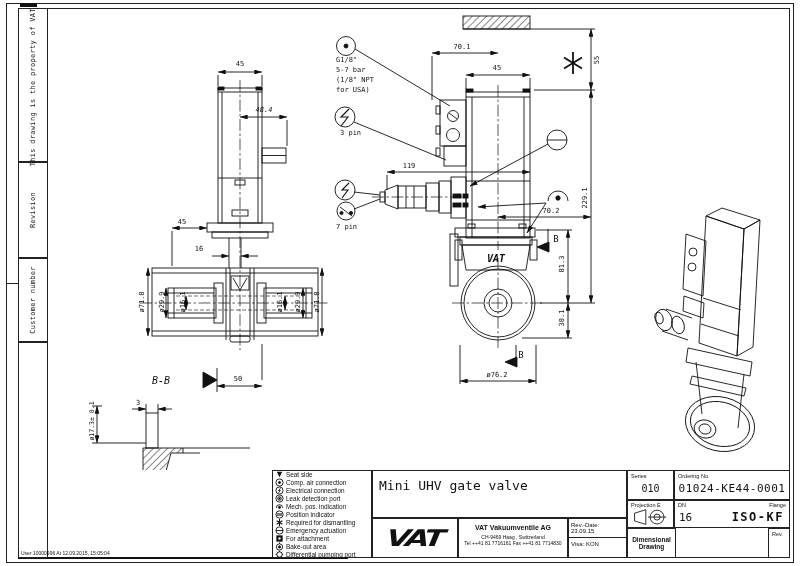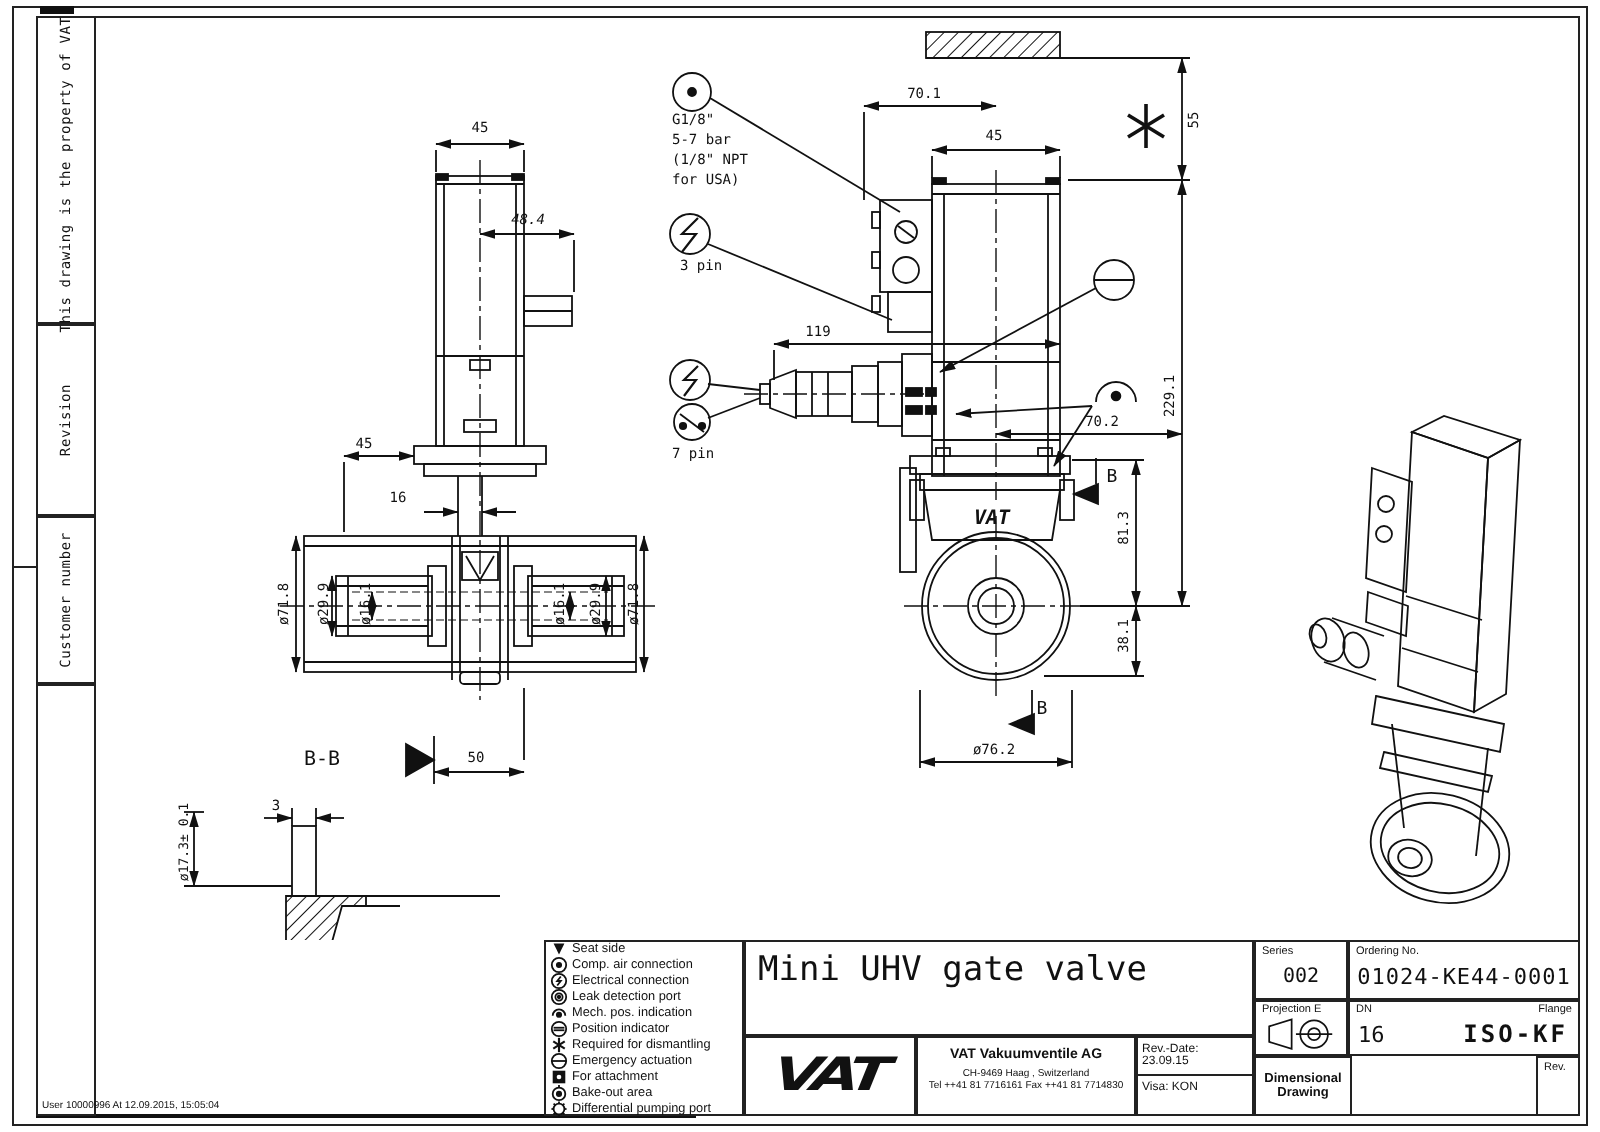--- a/index.html
+++ b/index.html
@@ -284,21 +284,21 @@
       <span style="left: 264px; top: 110px; font-style: italic;">48.4</span>
       <span style="left: 182px; top: 222px;">45</span>
       <span style="left: 199px; top: 249px;">16</span>
       <span class="rot" style="left: 142px; top: 302px;">ø71.8</span>
       <span class="rot" style="left: 162px; top: 302px;">ø29.9</span>
       <span class="rot" style="left: 183px; top: 302px;">ø16.1</span>
       <span class="rot" style="left: 280px; top: 302px;">ø16.1</span>
       <span class="rot" style="left: 298px; top: 302px;">ø29.9</span>
       <span class="rot" style="left: 317px; top: 302px;">ø71.8</span>
       <span style="left: 238px; top: 379px;">50</span>
-      <span style="left: 161px; top: 380px; font-size: 10px;">B-B</span>
+      <span style="left: 161px; top: 380px; font-size: 10px; font-style: italic;">B-B</span>
       <span style="left: 138px; top: 403px;">3</span>
       <span class="rot" style="left: 92px; top: 421px; font-size: 6.5px;">ø17.3± 0.1</span>
       <span class="la" style="left: 336px; top: 60px;">G1/8"</span>
       <span class="la" style="left: 336px; top: 70px;">5-7 bar</span>
       <span class="la" style="left: 336px; top: 80px;">(1/8" NPT</span>
       <span class="la" style="left: 336px; top: 90px;">for USA)</span>
       <span class="la" style="left: 320px; top: 133px; margin-left: 20px;">3 pin</span>
       <span class="la" style="left: 336px; top: 227px;">7 pin</span>
       <span style="left: 462px; top: 47px;">70.1</span>
       <span style="left: 497px; top: 68px;">45</span>
@@ -419,39 +419,39 @@
             <line x1="8" y1="2" x2="7" y2="3"></line>
             <line x1="2" y1="8" x2="3" y2="7"></line>
             <line x1="8" y1="8" x2="7" y2="7"></line>
           </svg>
         </span>
       <span class="lg-tx">Differential pumping port</span>
       </div>
   </div>
 
   <div class="cell" style="left:372px;top:470px;width:255px;height:48px;padding:4px 6px;">
-    <span class="mono" style="font-size:17px;">Mini UHV gate valve</span>
+    <span class="mono" style="font-size:13px;">Mini UHV gate valve</span>
   </div>
 
   <div class="cell" style="left:372px;top:518px;width:86px;height:40px;display:flex;align-items:center;justify-content:center;">
     <span class="vatlogo" style="font-size:23px;">VAT</span>
   </div>
   <div class="cell" style="left:458px;top:518px;width:110px;height:40px;text-align:center;padding-top:5px;">
     <div class="tiny" style="font-size:7px;font-weight:bold;">VAT Vakuumventile AG</div>
     <div class="tiny" style="font-size:5px;margin-top:3px;">CH-9469 Haag , Switzerland</div>
     <div class="tiny" style="font-size:5px;">Tel ++41 81 7716161 Fax ++41 81 7714830</div>
   </div>
   <div class="cell" style="left:568px;top:518px;width:59px;height:40px;">
     <div class="tiny" style="font-size:6px;padding:3px 2px;border-bottom:1px solid #222;">Rev.-Date: 23.09.15</div>
     <div class="tiny" style="font-size:6px;padding:3px 2px;">Visa: KON</div>
   </div>
 
   <div class="cell" style="left:627px;top:470px;width:47px;height:30px;">
     <span class="lbl" style="left:3px;top:2px;">Series</span>
-    <div class="mono" style="text-align:center;margin-top:12px;font-size:10px;">002</div>
+    <div class="mono" style="text-align:center;margin-top:12px;font-size:10px;">010</div>
   </div>
   <div class="cell" style="left:674px;top:470px;width:116px;height:30px;">
     <span class="lbl" style="left:3px;top:2px;">Ordering No.</span>
     <div class="mono" style="text-align:center;margin-top:11px;font-size:11px;letter-spacing:0.5px;">01024-KE44-0001</div>
   </div>
   <div class="cell" style="left:627px;top:500px;width:47px;height:28px;">
     <span class="lbl" style="left:3px;top:1px;">Projection E</span>
     <svg viewBox="0 0 40 22" style="left:3px;top:7px;width:40px;height:19px;" fill="none" stroke="#111" stroke-width="1">
       <polygon points="1,6 14,2 14,19 1,15"></polygon>
       <circle cx="27" cy="10.5" r="8"></circle>

